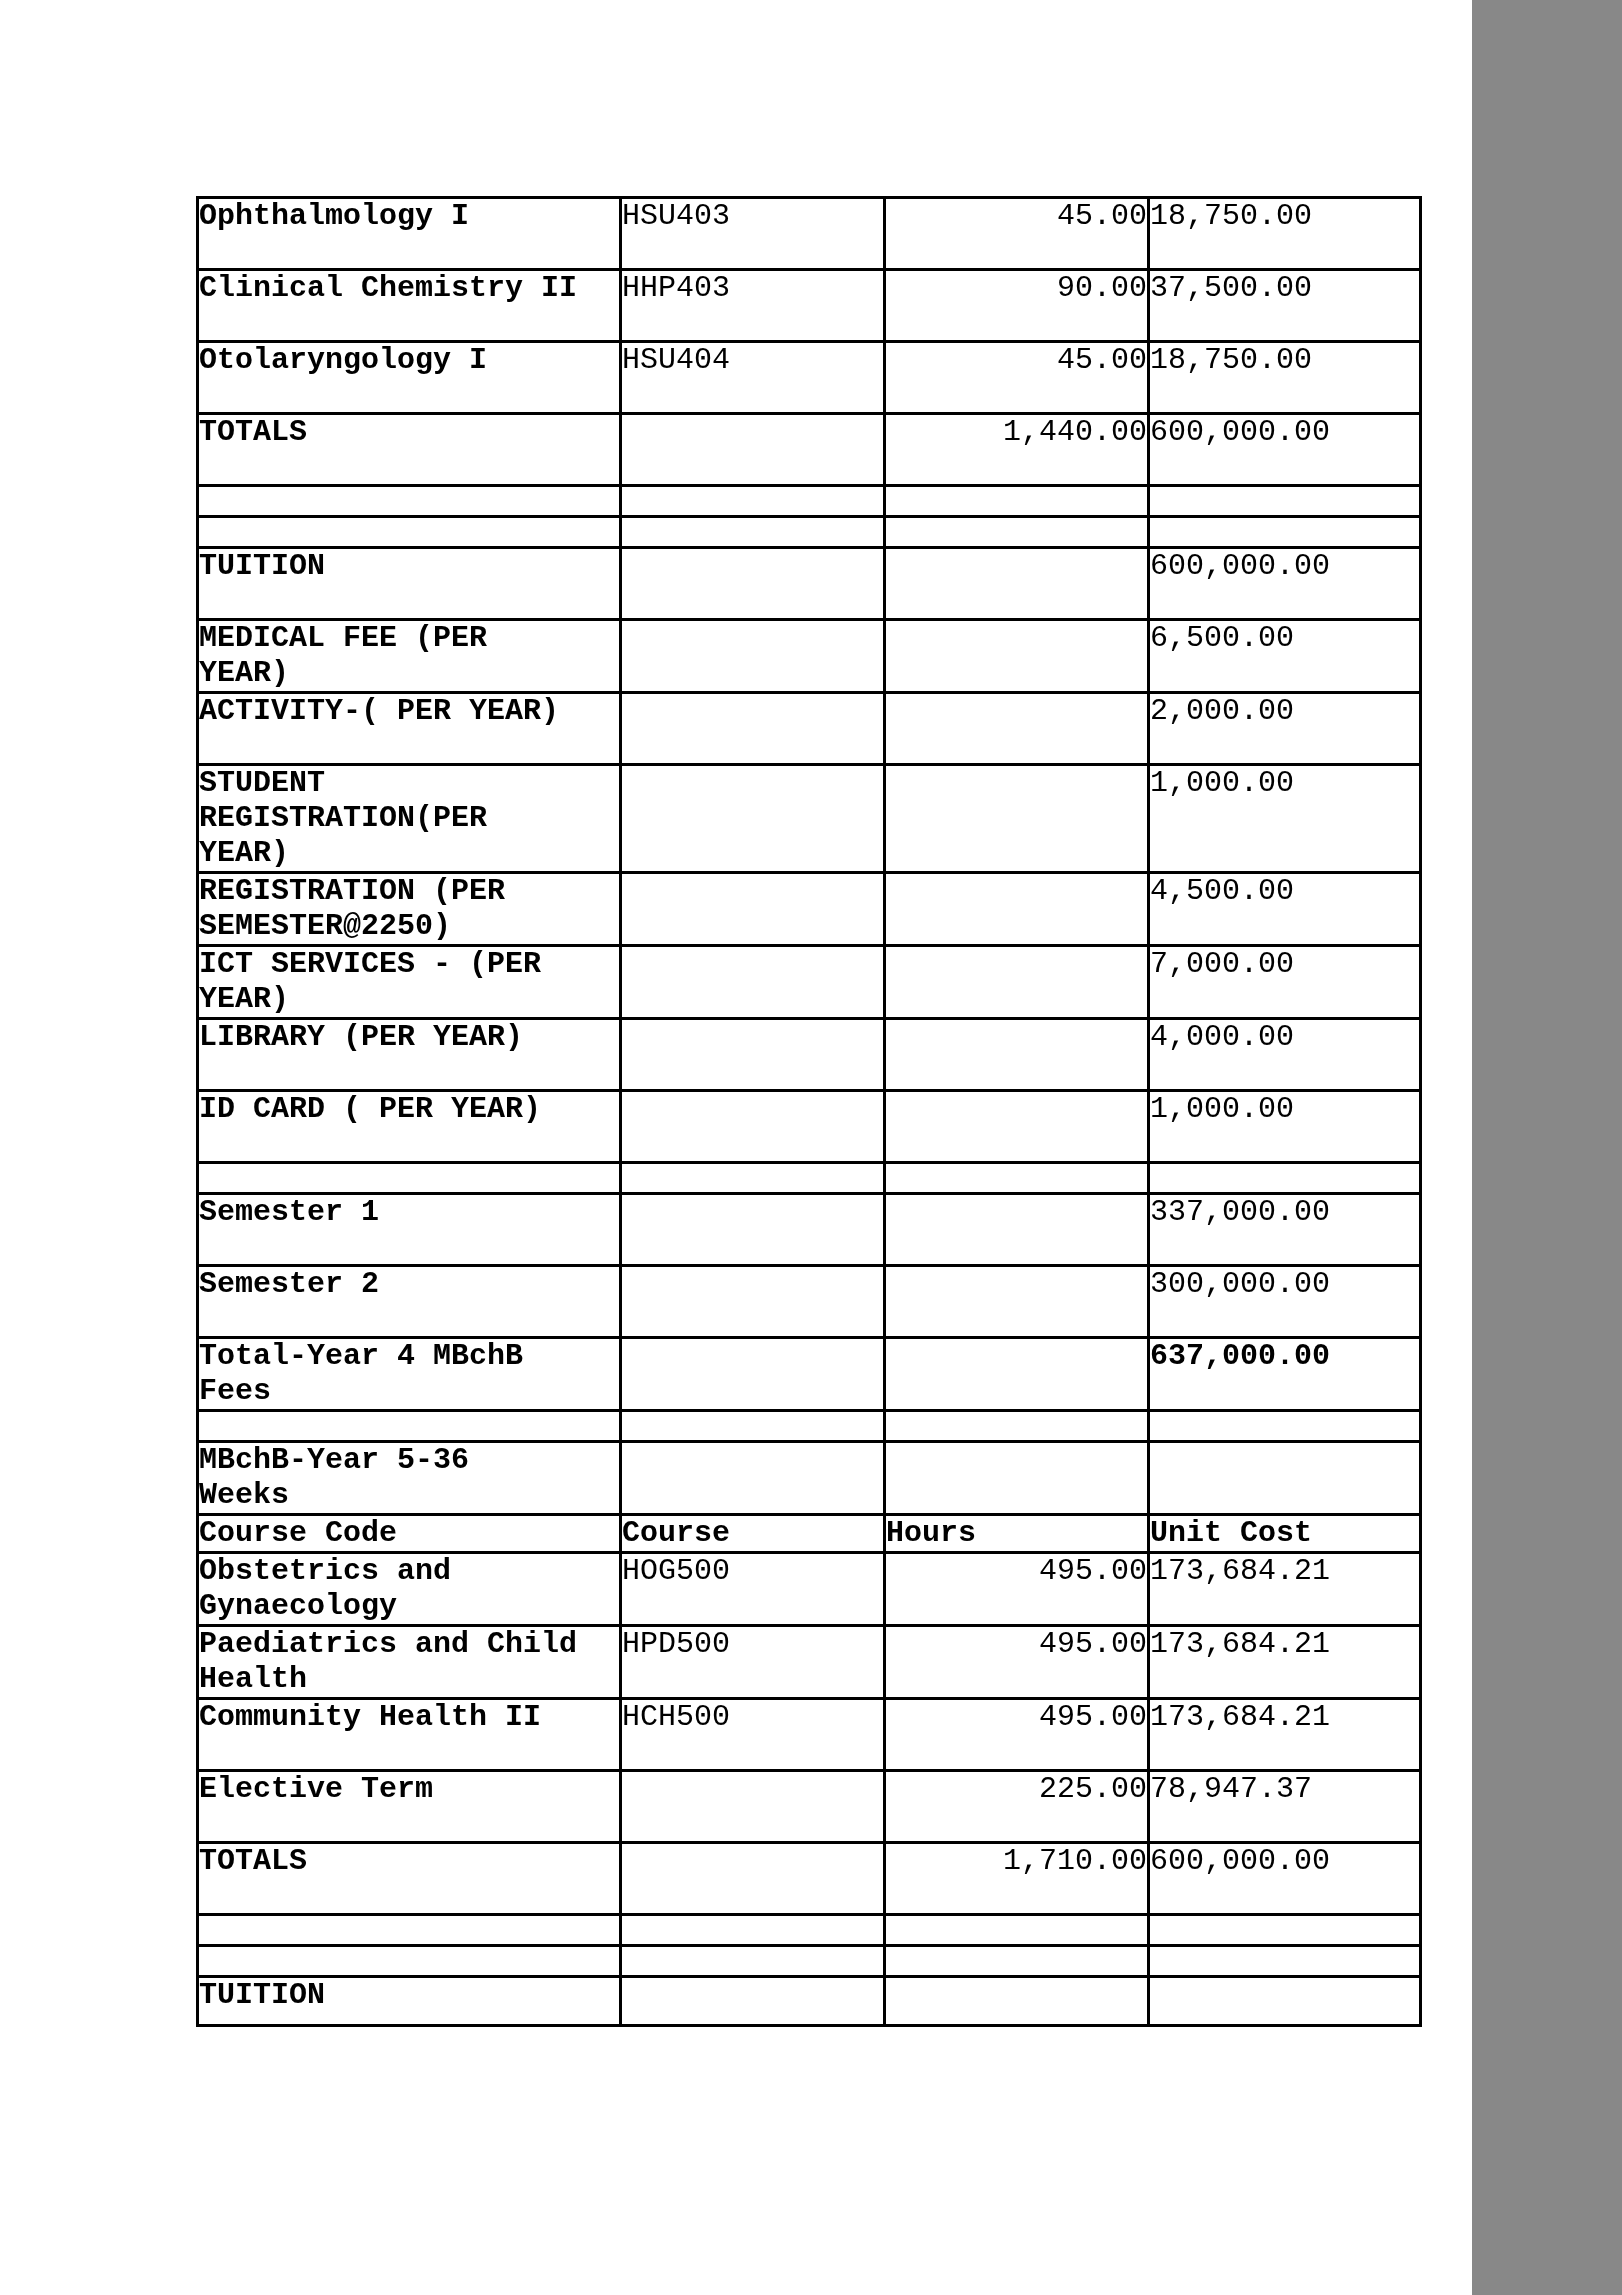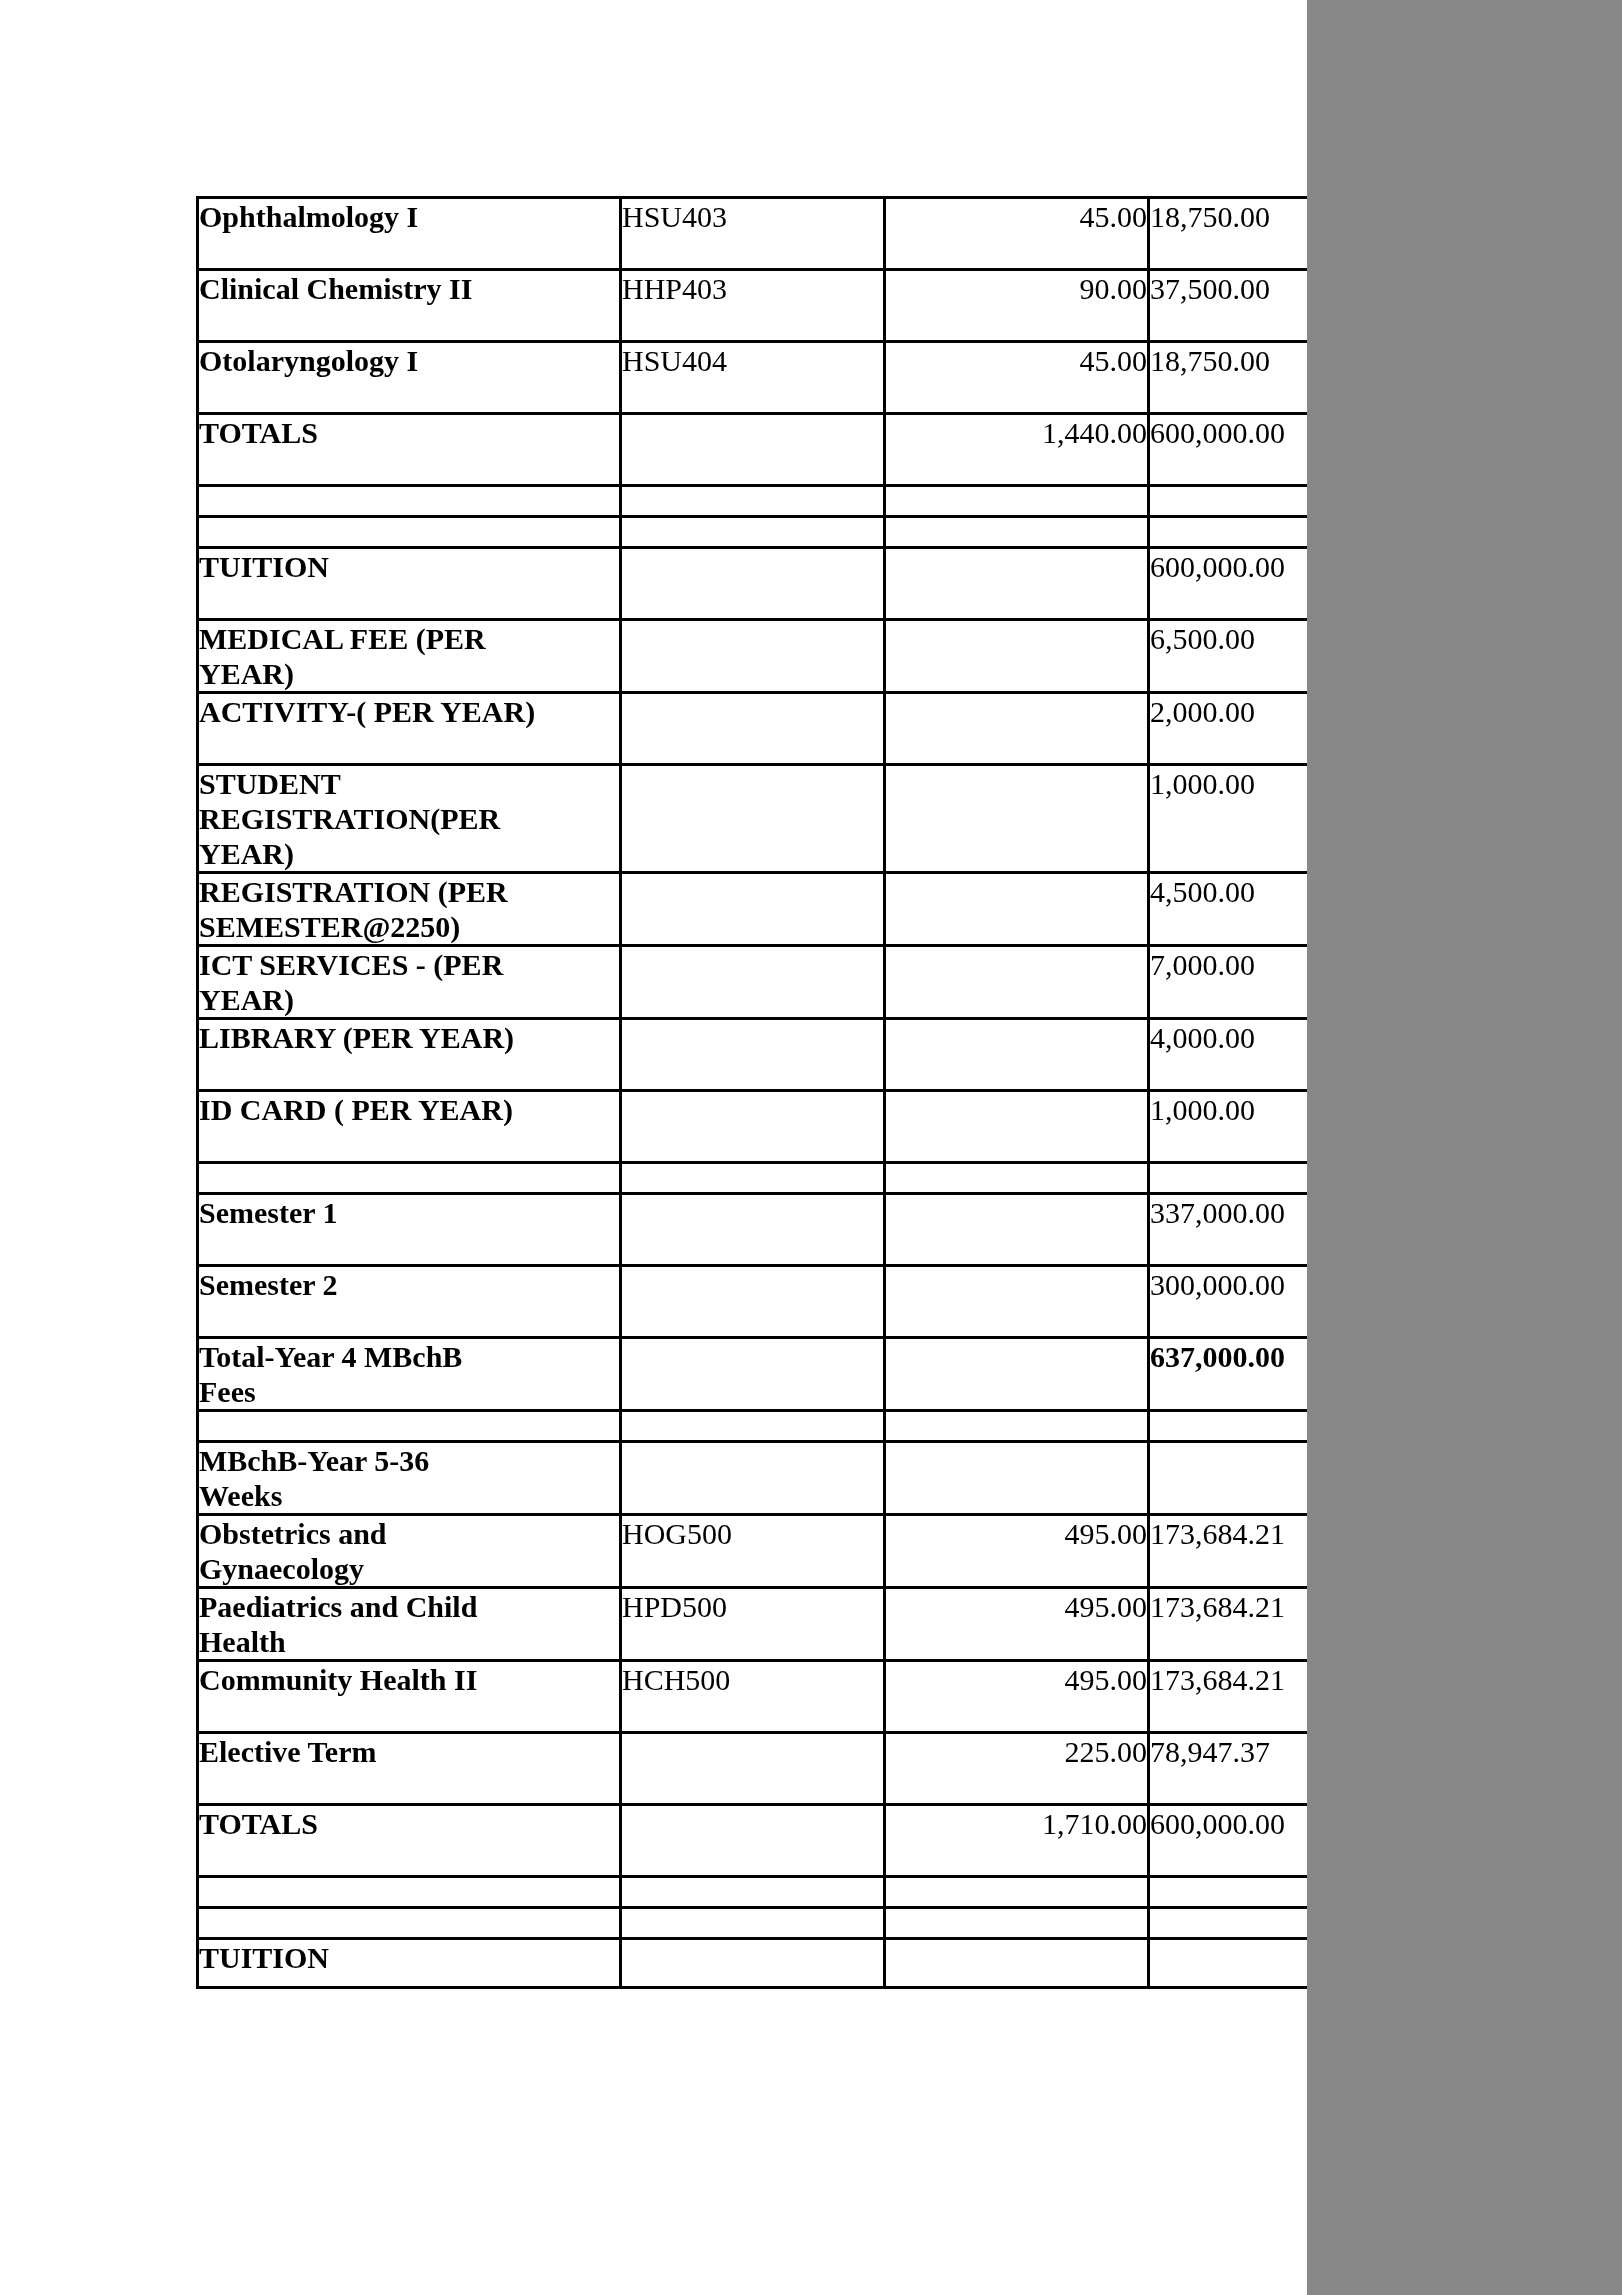--- a/index.html
+++ b/index.html
@@ -1,20 +1,20 @@
 <!DOCTYPE html>
 <html style="font-size:10.5px"><head>
 <meta charset="utf-8">
 <style>
   html,body{margin:0;padding:0;background:#888;}
   #page{
     position:relative;
-    width:1307px;height:2295px;
+    width:1472px;height:2295px;
     background:#ffffff;
-    font-family:Liberation Serif, serif;
+    font-family:Liberation Mono, monospace;
     color:#000000;
     overflow:hidden;
   }
   #fee-table{
     position:absolute;
     left:196px;top:196px;
     border-collapse:collapse;
     table-layout:fixed;
     width:1224px;
   }
@@ -201,20 +201,26 @@
           <td class="c3"></td>
           <td class="c4"></td>
         </tr>
         <tr style="height: 72px;">
           <td class="c1">MBchB-Year 5-36
 Weeks</td>
           <td class="c2"></td>
           <td class="c3"></td>
           <td class="c4"></td>
         </tr>
+        <tr class="header-row" style="height: 37px;">
+          <td class="c1">Course Code</td>
+          <td class="c2">Course</td>
+          <td class="c3">Hours</td>
+          <td class="c4">Unit Cost</td>
+        </tr>
         <tr style="height: 72px;">
           <td class="c1">Obstetrics and
 Gynaecology</td>
           <td class="c2">HOG500</td>
           <td class="c3">495.00</td>
           <td class="c4">
             <div class="cost">173,684.21</div>
           </td>
         </tr>
         <tr style="height: 72px;">

